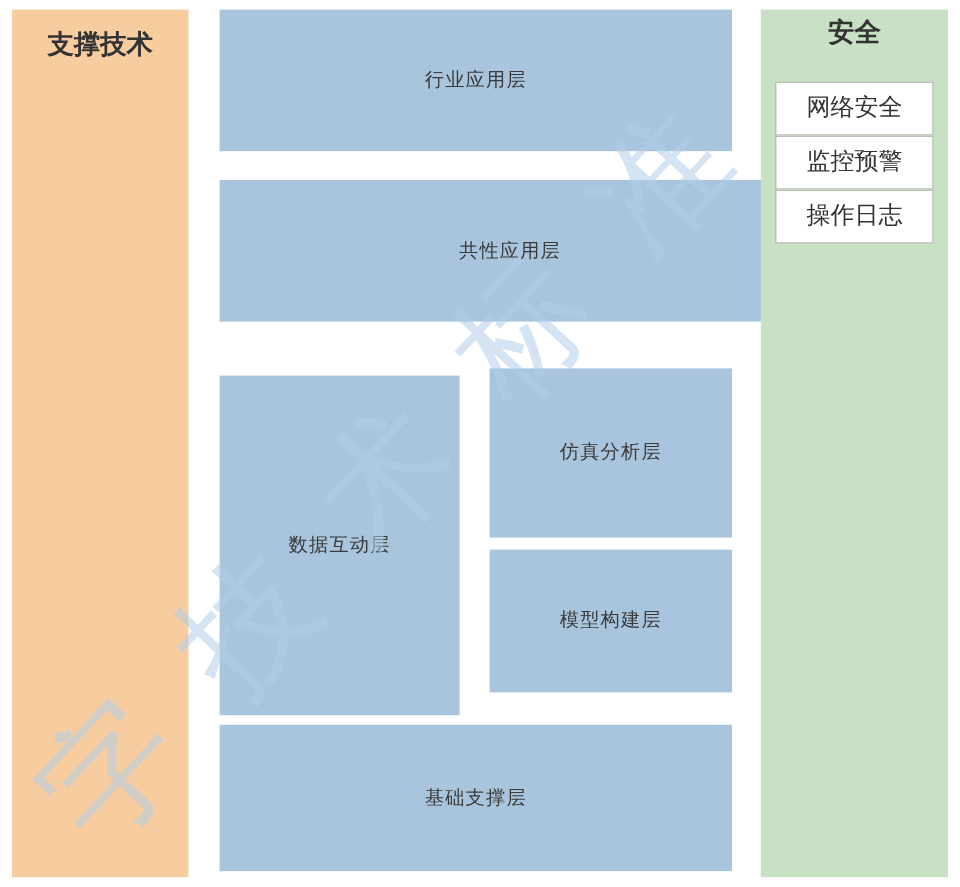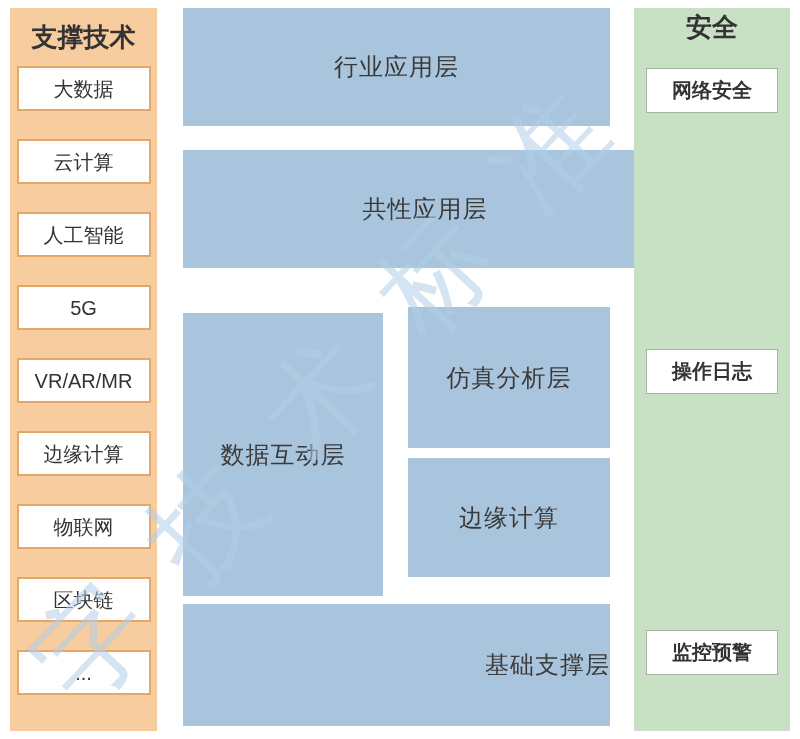--- a/index.html
+++ b/index.html
@@ -17,21 +17,21 @@
   
   .left-panel {
     position: absolute;
     left: 10px; top: 8px;
     width: 147px; height: 723px;
     background: #f7cda0;
     padding-top: 14px;
   }
   .panel-title {
     text-align: center;
-    font-size: 26px;
+    font-size: 22px;
     font-weight: bold;
     color: #333333;
     height: 30px;
     line-height: 30px;
   }
   .left-items {
     margin-top: 14px;
     display: flex;
     flex-direction: column;
     align-items: center;
@@ -50,47 +50,45 @@
     overflow: hidden;
   }
 
   
   .layer {
     position: absolute;
     background: #a9c5dd;
     display: flex;
     align-items: center;
     justify-content: center;
-    font-size: 24px;
+    font-size: 16px;
     letter-spacing: 1px;
     color: #3a3a3a;
   }
   .layer-industry   { left: 183px; top: 8px;   width: 427px; height: 118px; }
   .layer-common     { left: 183px; top: 150px; width: 484px; height: 118px; }
   .layer-data       { left: 183px; top: 297px; width: 200px; height: 283px; margin-top: 16px; }
   .layer-simulation { left: 408px; top: 307px; width: 202px; height: 141px; }
   .layer-model      { left: 408px; top: 458px; width: 202px; height: 119px; }
-  .layer-foundation { left: 183px; top: 604px; width: 427px; height: 122px; justify-content: flex-end; }
+  .layer-foundation { left: 183px; top: 604px; width: 427px; height: 122px; }
 
   
   .right-panel {
     position: absolute;
     left: 634px; top: 8px;
     width: 156px; height: 723px;
     background: #c8e0c4;
     padding-top: 4px;
   }
   .right-items {
     position: absolute;
     left: 12px; right: 12px;
     top: 60px; bottom: 56px;
     display: flex;
     flex-direction: column;
-    justify-content: space-between;
-    font-weight: bold;
   }
   .sec-box {
     width: 100%;
     height: 45px;
     line-height: 43px;
     text-align: center;
     background: #ffffff;
     border: 1px solid #a8b5a2;
     font-size: 20px;
     color: #333333;
@@ -113,56 +111,45 @@
     font-family: "Liberation Serif", serif;
   }
 </style>
 </head>
 <body>
 
 <div class="canvas">
 
   <aside class="left-panel">
     <div class="panel-title">支撑技术</div>
-    <div class="left-items">
-      <div class="tech-box">大数据</div>
-      <div class="tech-box">云计算</div>
-      <div class="tech-box">人工智能</div>
-      <div class="tech-box">5G</div>
-      <div class="tech-box">VR/AR/MR</div>
-      <div class="tech-box">边缘计算</div>
-      <div class="tech-box">物联网</div>
-      <div class="tech-box">区块链</div>
-      <div class="tech-box">...</div>
-    </div>
   </aside>
 
   <div class="layer layer-industry">
     <span>行业应用层</span>
   </div>
   <div class="layer layer-common">
     <span>共性应用层</span>
   </div>
   <div class="layer layer-data">
     <span>数据互动层</span>
   </div>
   <div class="layer layer-simulation">
     <span>仿真分析层</span>
   </div>
   <div class="layer layer-model">
-    <span>边缘计算</span>
+    <span>模型构建层</span>
   </div>
   <div class="layer layer-foundation">
     <span>基础支撑层</span>
   </div>
 
   <aside class="right-panel">
     <div class="panel-title">安全</div>
     <div class="right-items">
       <div class="sec-box">网络安全</div>
+      <div class="sec-box">监控预警</div>
       <div class="sec-box">操作日志</div>
-      <div class="sec-box">监控预警</div>
     </div>
   </aside>
 
   <div class="watermark">字技术标准</div>
 
 </div>
 
 </body></html>

